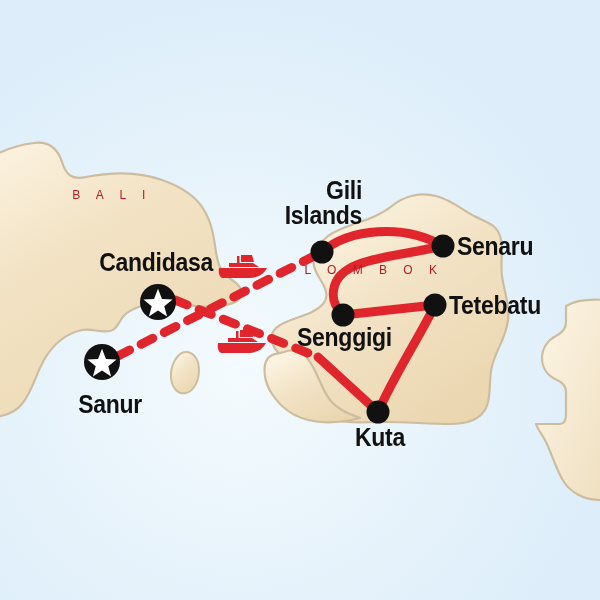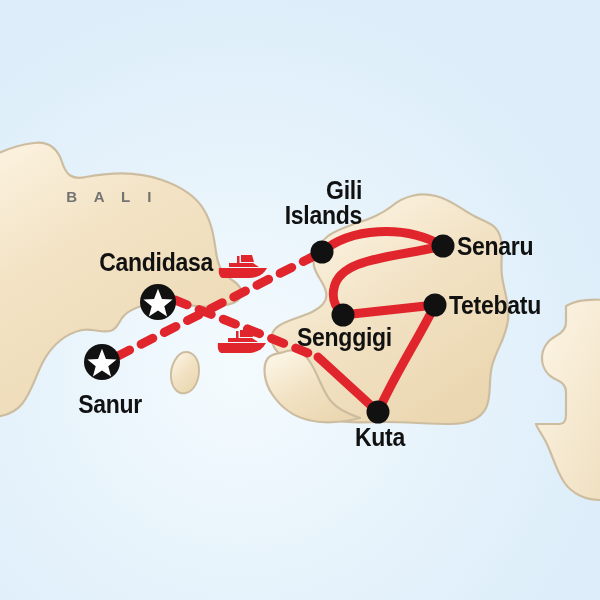--- a/index.html
+++ b/index.html
@@ -35,24 +35,24 @@
   }
   .city-label {
     font-size: 25px;
     letter-spacing: -0.3px;
     transform: scaleX(0.92);
   }
   .city-label.two-line {
     line-height: 0.98;
   }
   .region-label {
-    font-size: 15px;
-    font-weight: bold;
+    font-size: 12px;
+    font-weight: normal;
     letter-spacing: 6.5px;
-    color: #737373;
+    color: #b91c1c;
   }
   .anchor-right { transform-origin: 100% 50%; }
   .anchor-left  { transform-origin: 0% 50%; }
   .anchor-mid   { transform-origin: 50% 50%; }
 </style>
 </head>
 <body>
 
 <div id="map-root">
 
@@ -209,20 +209,21 @@
       <circle cx="322" cy="252" r="11.5" fill="#111111"></circle>
       <circle cx="443" cy="246" r="11.5" fill="#111111"></circle>
       <circle cx="435" cy="305" r="11.5" fill="#111111"></circle>
       <circle cx="343" cy="315" r="11.5" fill="#111111"></circle>
       <circle cx="378" cy="412" r="11.5" fill="#111111"></circle>
     </g>
   </svg>
 
   <div class="map-label region-label anchor-mid" style="left:112px; top:189px; transform: translateX(-50%);">B A L I</div>
 
+  <div class="map-label region-label anchor-mid" style="left:374px; top:264px; transform: translateX(-50%);">L O M B O K</div>
 
   <div class="map-label city-label anchor-right" style="left:213px; top:250px; transform: translateX(-100%) scaleX(0.92);">Candidasa</div>
 
   <div class="map-label city-label anchor-right" style="left:142px; top:392px; transform: translateX(-100%) scaleX(0.92);">Sanur</div>
 
   <div class="map-label city-label two-line anchor-right" style="left:362px; top:178px; text-align:right; transform: translateX(-100%) scaleX(0.92);">
     <div>Gili</div>
     <div>Islands</div>
   </div>
 

